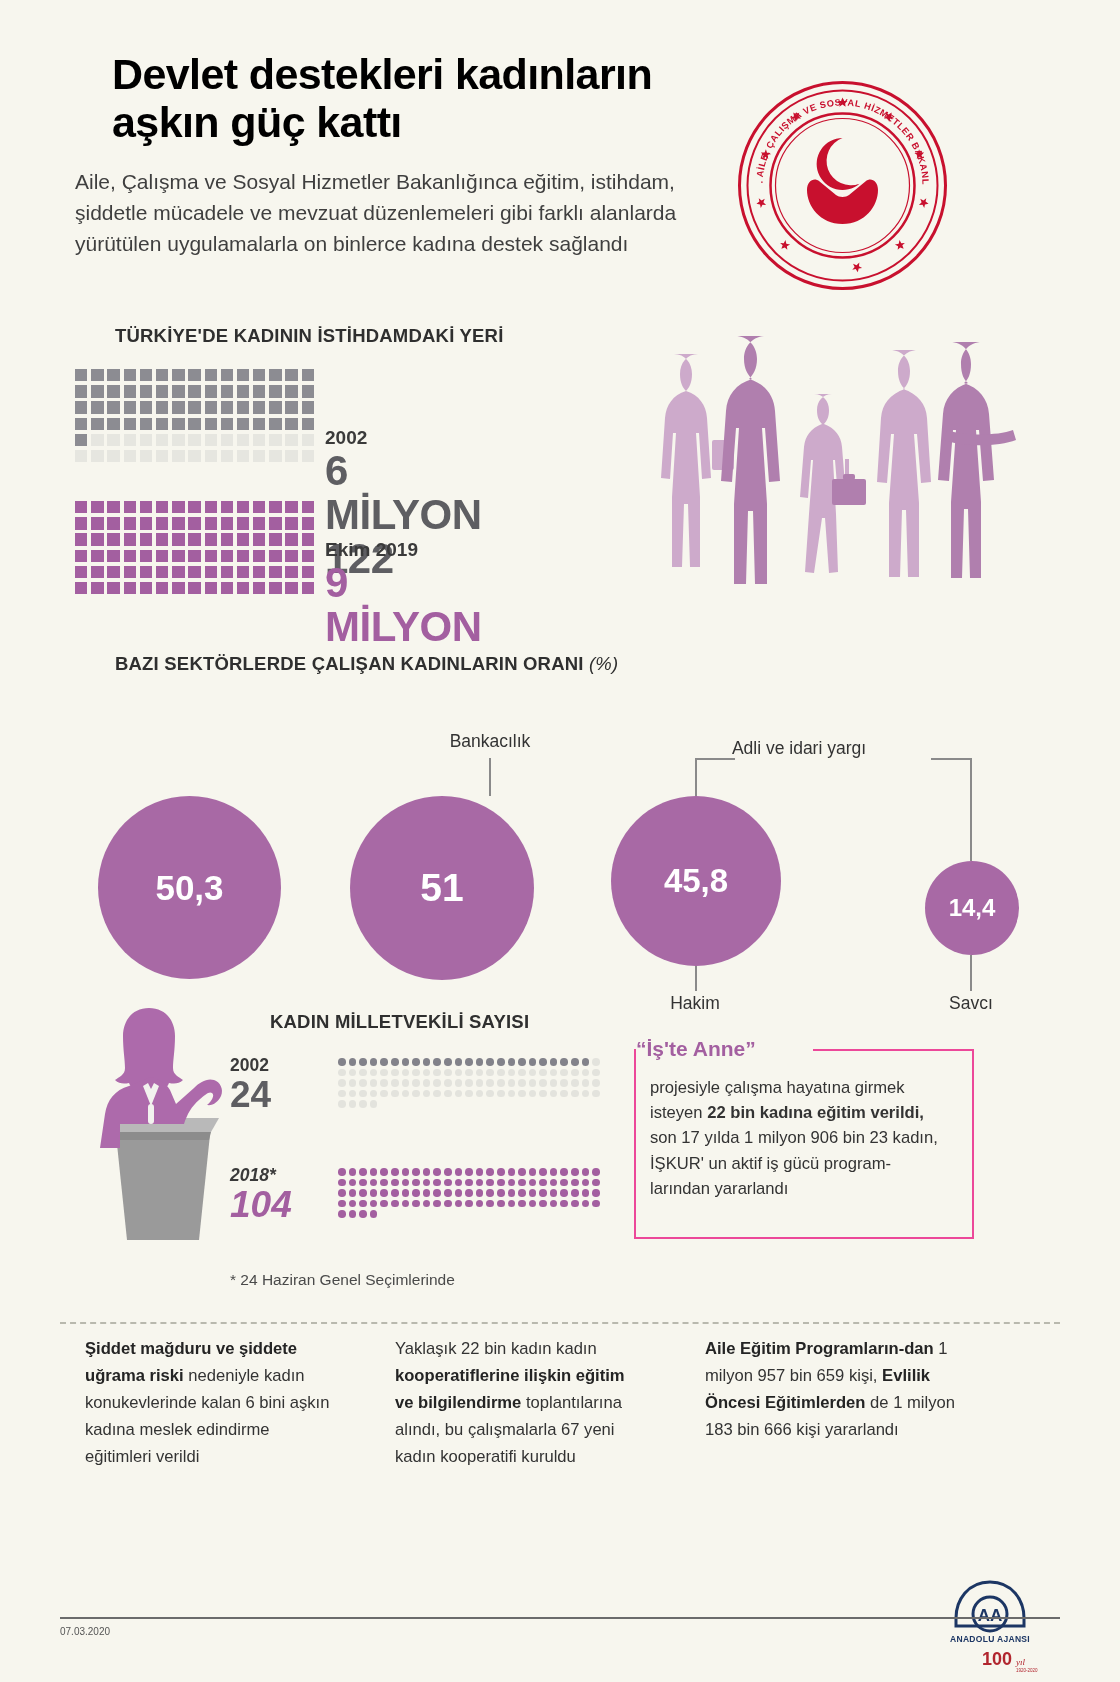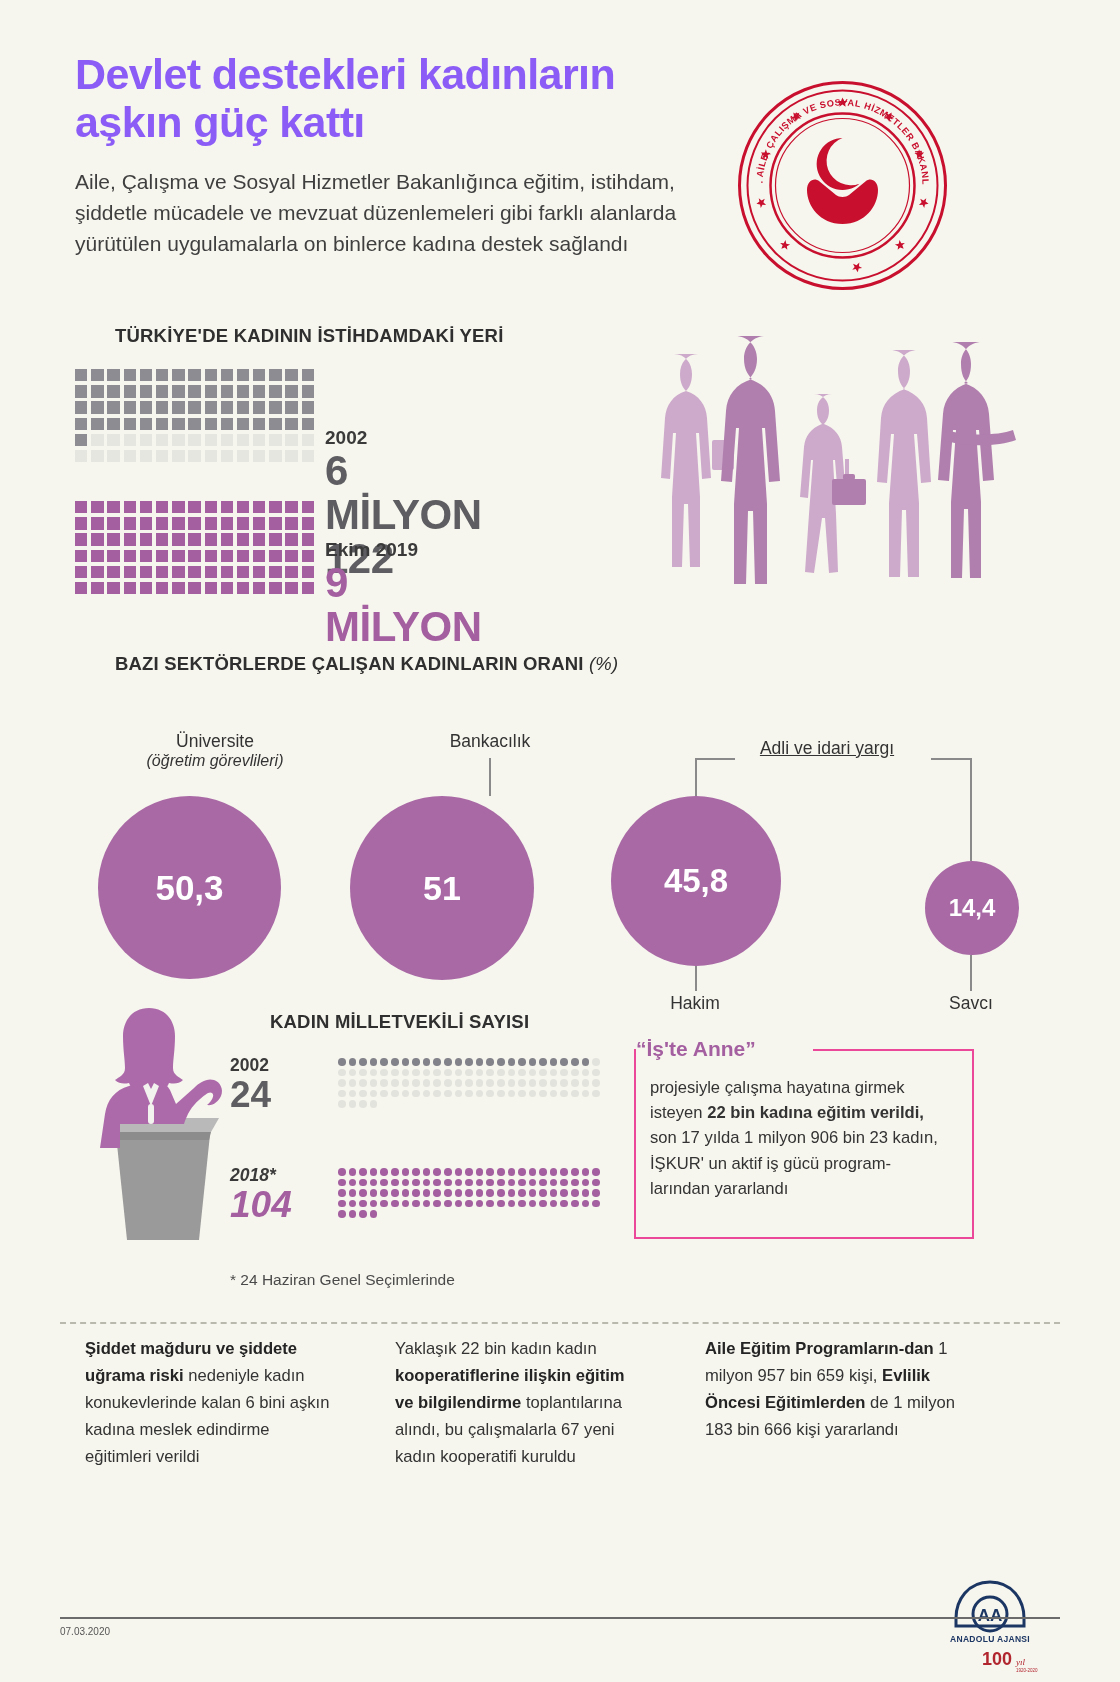--- a/index.html
+++ b/index.html
@@ -10,21 +10,21 @@
     color: #3b3b3b;
     position: relative;
     overflow: hidden;
   }
   .page { position: relative; width: 1120px; height: 1682px; padding: 0; }
 
   
   .header { position: absolute; left: 75px; top: 50px; width: 680px; }
   .title {
     font-size: 43px; font-weight: bold; line-height: 1.12;
-    color: #8b5cf6; letter-spacing: -0.6px;
+    color: #000000; letter-spacing: -0.6px; margin-left: 37px;
   }
   .subtitle {
     margin-top: 20px; font-size: 21px; line-height: 1.48; color: #3f3f3f;
     max-width: 610px;
   }
 
   
   .emblem { position: absolute; left: 735px; top: 78px; width: 215px; height: 215px; }
 
   
@@ -403,37 +403,33 @@
   </div>
 
   <div class="sectors">
     <div class="sec-title">
       <span>BAZI SEKTÖRLERDE ÇALIŞAN KADINLARIN ORANI</span>
       <span class="light">(%)</span>
     </div>
 
     <div class="circ-row">
 
-      <div class="clabel" style="left:25px; top:28px; width:230px;">
-        <span>Üniversite</span>
-        <span class="it">(öğretim görevlileri)</span>
-      </div>
       <div class="circ" style="left:23px; top:93px; width:183px; height:183px;">
         <span style="font-size:35px;">50,3</span>
       </div>
 
       <div class="clabel" style="left:320px; top:28px; width:190px;">
         <span>Bankacılık</span>
       </div>
       <div class="conn" style="left:414px; top:55px; width:1.5px; height:38px;"></div>
       <div class="circ" style="left:275px; top:93px; width:184px; height:184px;">
-        <span style="font-size:34px;">51</span>
-      </div>
-
-      <div class="clabel" style="left:602px; top:35px; width:300px;text-decoration:underline;">Adli ve idari yargı</div>
+        <span style="font-size:39px;">51</span>
+      </div>
+
+      <div class="clabel" style="left:574px; top:35px; width:300px;">Adli ve idari yargı</div>
       <div class="conn" style="left:620px; top:55px; width:40px; height:1.5px;"></div>
       <div class="conn" style="left:620px; top:55px; width:1.5px; height:38px;"></div>
       <div class="conn" style="left:856px; top:55px; width:40px; height:1.5px;"></div>
       <div class="conn" style="left:895px; top:55px; width:1.5px; height:103px;"></div>
 
       <div class="circ" style="left:536px; top:93px; width:170px; height:170px;">
         <span style="font-size:33px;">45,8</span>
       </div>
       <div class="conn" style="left:620px; top:263px; width:1.5px; height:25px;"></div>
       <div class="clabel" style="left:540px; top:290px; width:160px;">Hakim</div>

